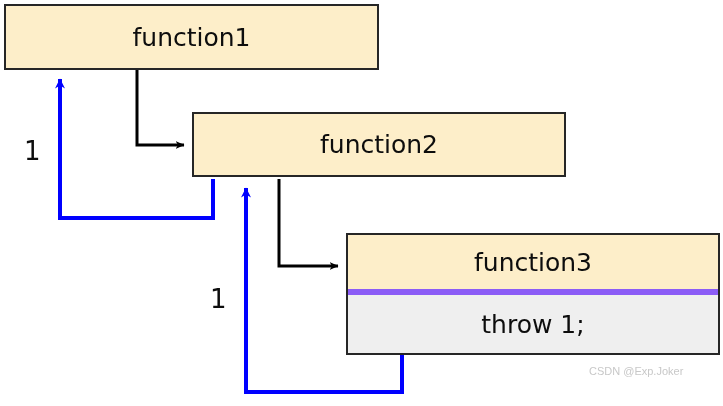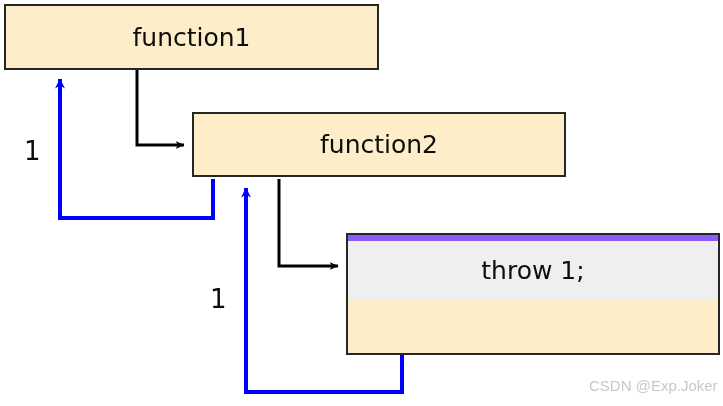--- a/index.html
+++ b/index.html
@@ -61,23 +61,23 @@
     color: #0d0d0d;
     font-size: 26px;
     line-height: 1;
     white-space: nowrap;
   }
   #label-throw1 { left: 24px;  top: 138px; }
   #label-throw2 { left: 210px; top: 286px; }
   #watermark {
     position: absolute;
     left: 589px;
-    top: 378px;
+    top: 366px;
     color: #c8c8c8;
-    font-size: 15px;
+    font-size: 11px;
     line-height: 1;
     white-space: nowrap;
     font-family: "Liberation Sans", sans-serif;
   }
 </style>
 </head>
 <body>
 
 <div id="canvas">
 
@@ -102,20 +102,21 @@
 
   <div class="node" id="fn1">
     <div class="cell header">function1</div>
   </div>
 
   <div class="node" id="fn2">
     <div class="cell header">function2</div>
   </div>
 
   <div class="node" id="fn3">
+    <div class="cell header">function3</div>
     <div class="cell body">throw 1;</div>
   </div>
 
   <div class="label" id="label-throw1">1</div>
 
   <div class="label" id="label-throw2">1</div>
 
   <div id="watermark">CSDN @Exp.Joker</div>
 
 </div>

